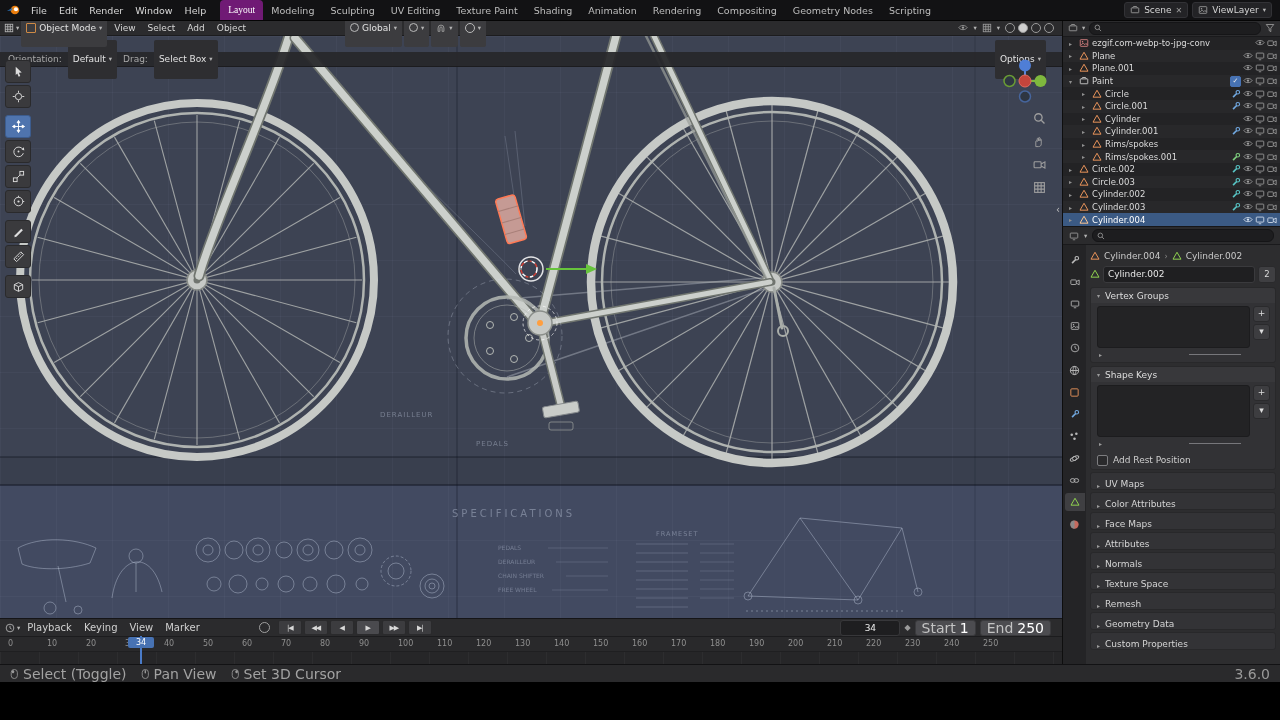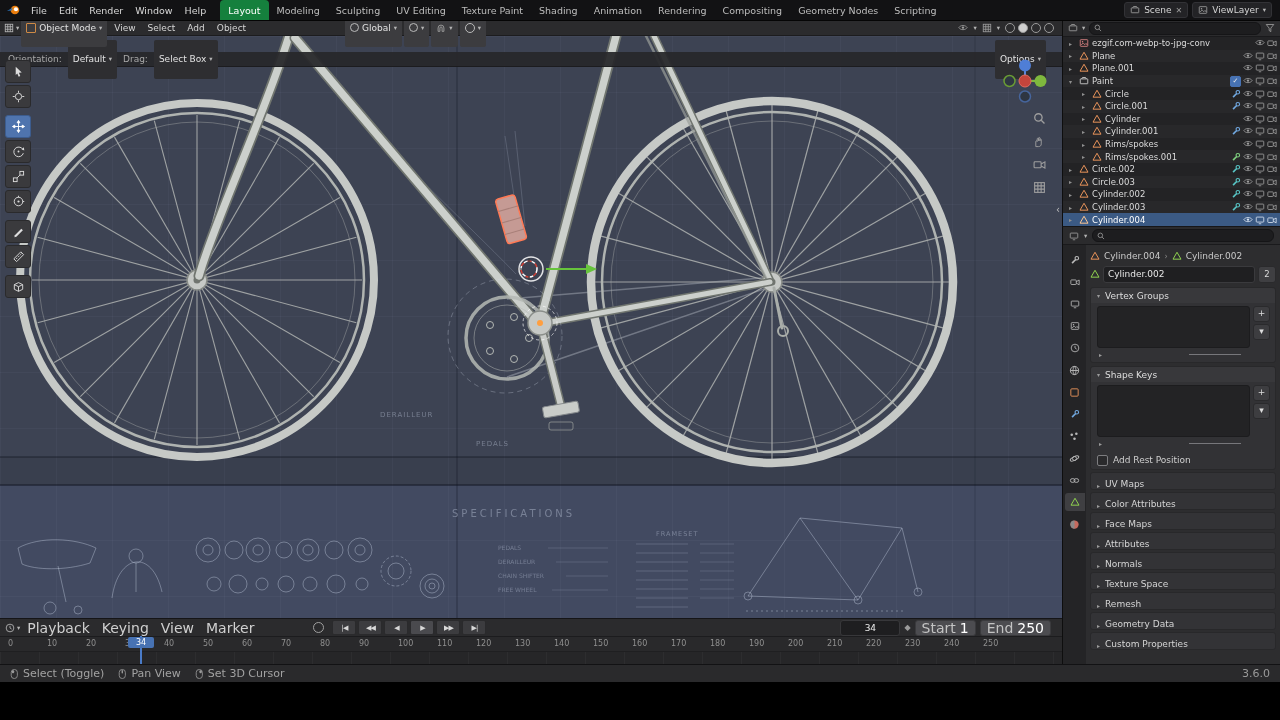--- a/index.html
+++ b/index.html
@@ -6,21 +6,21 @@
   .root{position:relative;width:1280px;height:720px;background:#000;overflow:hidden;
         font-family:"DejaVu Sans",sans-serif;font-size:10px;color:#d0d0d0;
         -webkit-font-smoothing:antialiased;}
   
   .topbar{position:absolute;left:0;top:0;width:1280px;height:20px;background:#121214;
           display:flex;align-items:center;border-bottom:1px solid #050505;z-index:20;}
   .blogo{width:15px;height:12px;margin:0 4px 0 6px;}
   .tb-menu{padding:0 6px;font-size:9.5px;color:#d8d8d8;height:100%;display:flex;align-items:center;}
   .ws-wrap{display:flex;margin-left:8px;height:100%;align-items:stretch;}
   .ws-tab{padding:0 8px;font-size:9.5px;color:#bdbdbd;display:flex;align-items:center;}
-  .ws-tab.active{background:#15803d;color:#fff;border-radius:4px 4px 0 0;}
+  .ws-tab.active{background:#701a75;color:#fff;border-radius:4px 4px 0 0;font-family:Liberation Serif, serif;}
   .tb-right{margin-left:auto;display:flex;align-items:center;gap:4px;padding-right:8px;}
   .tb-chip{display:flex;align-items:center;gap:4px;background:#232326;border:1px solid #323236;
            border-radius:3px;height:14px;padding:0 5px;font-size:9px;color:#d5d5d5;}
   .xglyph{color:#9a9a9a;font-size:8px;}
   
   .vph{position:absolute;left:0;top:20px;width:1062px;height:16px;background:#2b2b2d;
        display:flex;align-items:center;gap:2px;padding:0 4px;border-bottom:1px solid #1c1c1e;z-index:15;box-sizing:border-box;}
   .dd{display:flex;align-items:center;gap:3px;background:#3c3c3f;border-radius:2px;height:13px;
       padding:13px 5px;font-size:9px;color:#e2e2e2;}
   .caret{font-size:6.5px;color:#b5b5b5;}
@@ -100,21 +100,21 @@
        text-align:center;line-height:13px;font-size:9px;}
   .subrow{display:flex;align-items:center;padding:2px 8px 4px 8px;}
   .hline{width:52px;height:1px;background:#77777b;margin:0 26px 0 auto;}
   .cbrow{display:flex;align-items:center;gap:5px;height:18px;padding-left:6px;}
   .cpanel{margin-top:2px;height:16px;background:#333336;border:1px solid #28282a;border-radius:3px;
           display:flex;align-items:flex-end;gap:5px;padding:0 6px;color:#d5d5d5;font-size:9px;}
   
   .timeline{position:absolute;left:0;top:618px;width:1062px;height:46px;background:#2b2b2d;
             border-top:1px solid #151517;box-sizing:border-box;z-index:12;}
   .tl-head{height:17px;display:flex;align-items:center;gap:2px;padding:0 5px;border-bottom:1px solid #1c1c1e;}
-  .tl-menu{padding:0 5px;font-size:14px;color:#d0d0d0;}
+  .tl-menu{padding:0 5px;font-size:10px;color:#d0d0d0;}
   .rec-dot{width:9px;height:9px;border:1.5px solid #a0a0a0;border-radius:50%;margin:0 6px 0 52px;}
   .transport{display:flex;align-items:center;gap:2px;}
   .trbtn{min-width:16px;height:13px;background:#3c3c3f;border:1px solid #2a2a2c;border-radius:2px;
          color:#d8d8d8;font-size:7px;display:flex;align-items:center;justify-content:center;padding:0 3px;letter-spacing:-1px;}
   .trbtn.play{background:#4a4a4e;}
   .tl-right{margin-left:auto;display:flex;align-items:center;gap:4px;padding-right:6px;}
   .framebox{width:58px;height:14px;background:#1e1e20;border:1px solid #37373a;border-radius:3px;
             color:#ececec;text-align:center;line-height:14px;font-size:9px;}
   .sebox{height:14px;background:#4c4c50;border:1px solid #3a3a3d;border-radius:3px;display:flex;
          align-items:center;gap:4px;padding:0 6px;font-size:14px;}
@@ -124,21 +124,21 @@
             white-space:nowrap;padding-left:8px;overflow:hidden;}
   .tick{display:inline-block;width:39px;font-size:8px;color:#8f8f8f;line-height:14px;}
   .tl-track{position:relative;height:13px;background:#262628;
             background-image:repeating-linear-gradient(90deg,#2d2d2f 0 1px,transparent 1px 39px);}
   .playhead{position:absolute;left:140px;top:17px;bottom:0;width:2px;background:#4a7bc8;z-index:3;}
   .ph-label{position:absolute;left:128px;top:18px;width:26px;height:11px;background:#4772b3;border-radius:2px;
             color:#fff;font-size:8px;text-align:center;line-height:11px;z-index:4;}
   
   .statusbar{position:absolute;left:0;top:664px;width:1280px;height:18px;background:#2a2a2c;
              border-top:1px solid #121214;display:flex;align-items:center;gap:14px;padding:0 10px;
-             box-sizing:border-box;font-size:11px;color:#a2a2a2;z-index:20;}
+             box-sizing:border-box;font-size:14px;color:#a2a2a2;z-index:20;}
   .hint{display:flex;align-items:center;gap:4px;}
   .mi{width:9px;height:12px;color:#9a9a9a;}
   .sb-right{margin-left:auto;color:#9a9a9a;}
   svg{display:block;}
 </style>
 </head>
 <body>
 
 <svg width="0" height="0" style="position:absolute">
   <defs>

